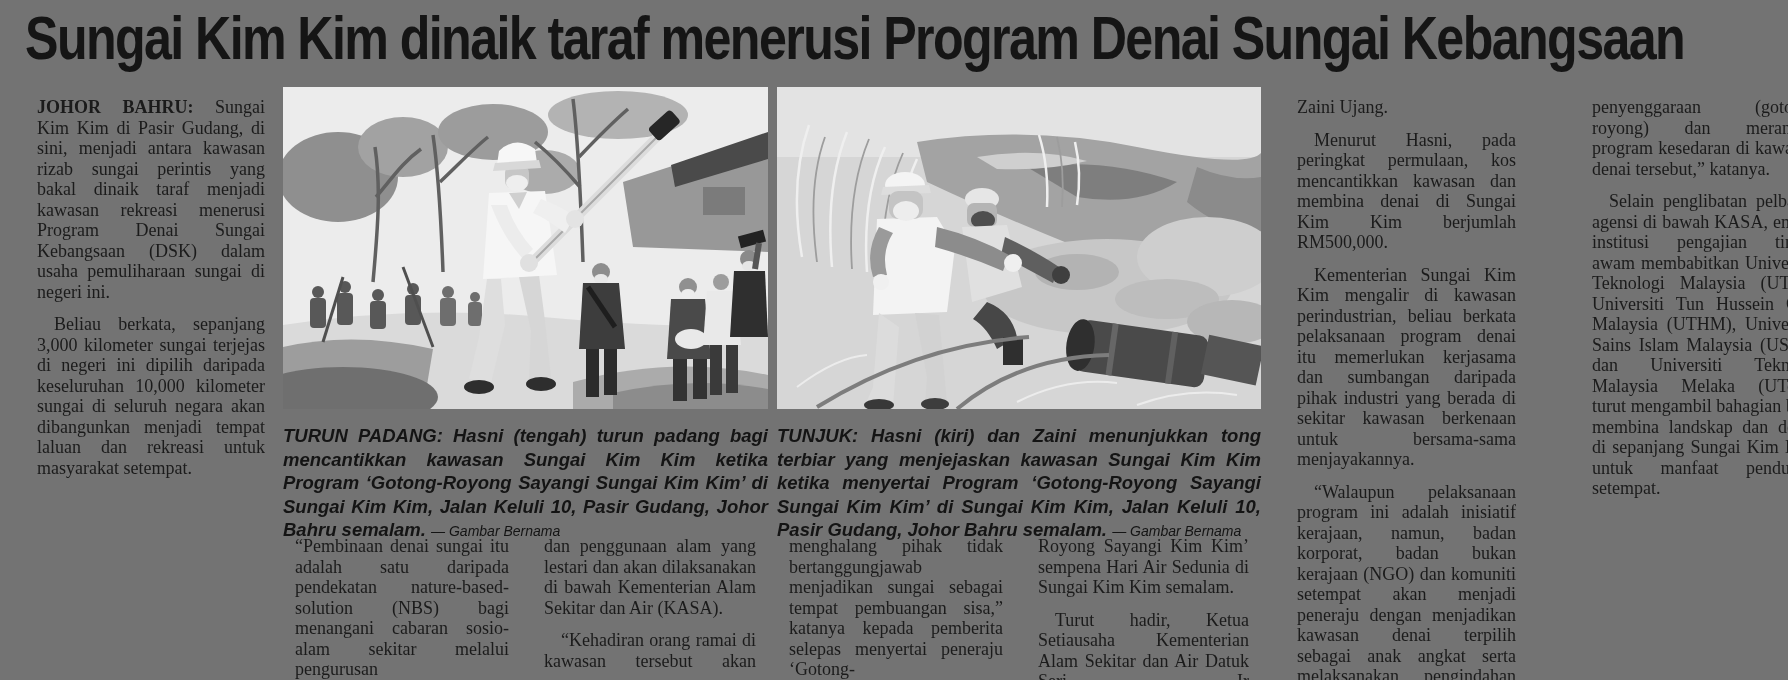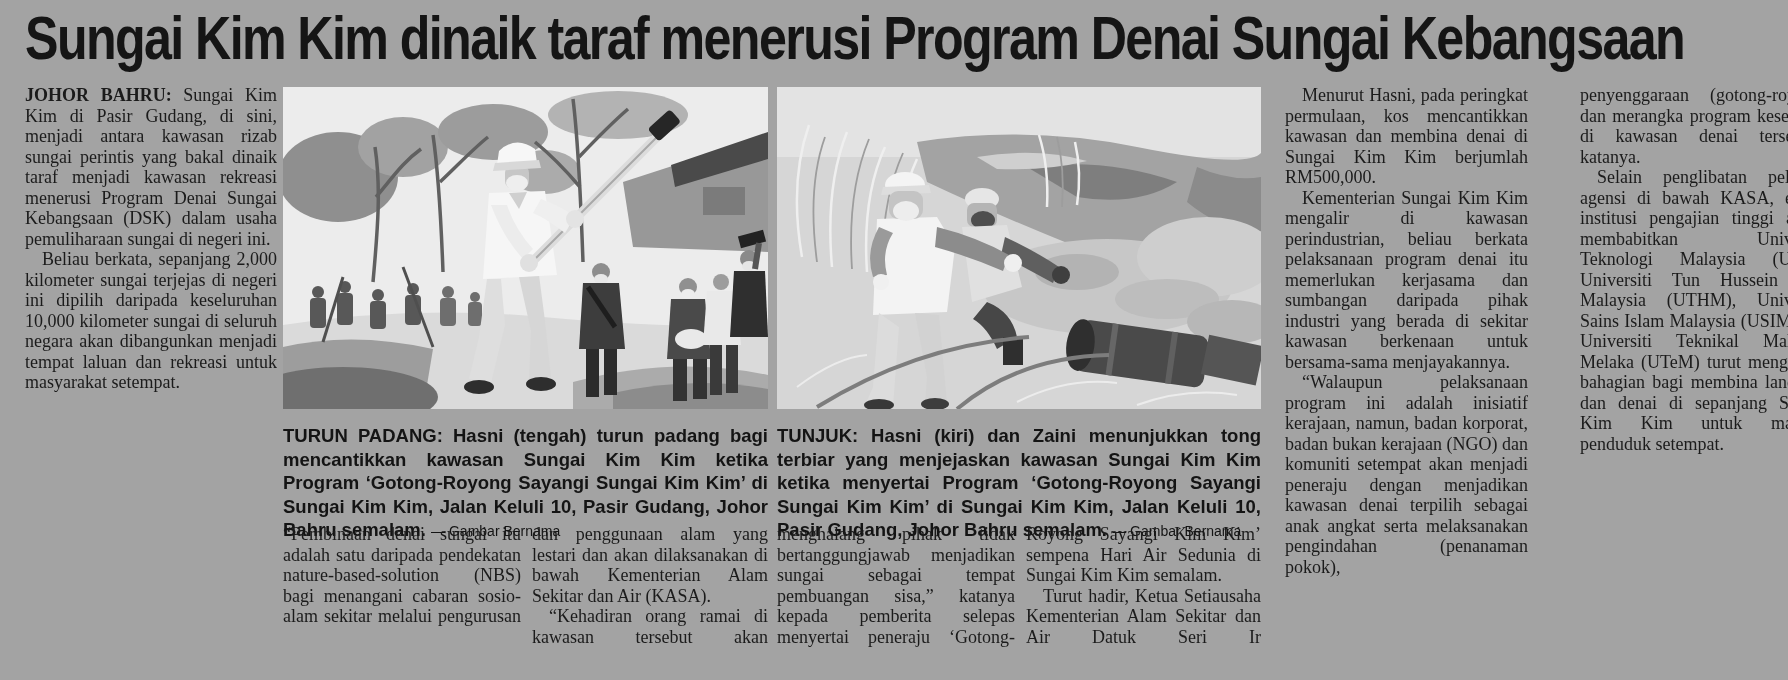--- a/index.html
+++ b/index.html
@@ -1,19 +1,19 @@
 <!DOCTYPE html>
 <html lang="ms"><head>
 <meta charset="utf-8">
 <style>
   html,body{margin:0;padding:0;background:#ffffff;}
   .page{
     position:relative;
     width:1788px;height:680px;
-    background:#a3a3a3;
+    background:#737373;
     overflow:hidden;
     color:#161616;
   }
   
   .headline{
     position:absolute;left:25px;top:2px;margin:0;
     font-family:"Liberation Sans",sans-serif;
     font-weight:bold;
     font-size:62px;
     letter-spacing:-2px;
@@ -24,21 +24,21 @@
   }
   
   .col{
     position:absolute;
     font-family:"Liberation Serif",serif;
     font-size:18px;
     line-height:20.5px;
     text-align:justify;
     color:#1b1b1b;
   }
-  .col p{margin:0;}
+  .col p{margin:12px;}
   .ind{text-indent:17px;}
   .jlast{text-align-last:justify;}
   .lead{font-weight:bold;}
   .col1{left:25px;  top:85px;  width:252px;}
   .col2{left:283px; top:524px; width:238px;}
   .col3{left:532px; top:524px; width:236px;}
   .col4{left:777px; top:524px; width:238px;}
   .col5{left:1026px;top:524px; width:235px;}
   .col6{left:1285px;top:85px;  width:243px;}
   .col7{left:1580px;top:85px;  width:249px;}
@@ -49,40 +49,41 @@
   figure svg{display:block;}
   
   .caption{
     position:absolute;
     font-family:"Liberation Sans",sans-serif;
     font-weight:bold;
     font-size:18.5px;
     line-height:23.5px;
     text-align:justify;
     color:#141414;
+    font-style:italic;
   }
   .cap1{left:283px;top:424px;width:485px;}
   .cap2{left:777px;top:424px;width:484px;}
   .credit{
     font-weight:normal;
     font-size:14px;
     letter-spacing:0;
     white-space:nowrap;
   }
 </style>
 </head>
 <body>
 
 <div class="page">
 
   <h1 class="headline">Sungai Kim Kim dinaik taraf menerusi Program Denai Sungai Kebangsaan</h1>
 
   <div class="col col1">
     <p><span class="lead">JOHOR BAHRU:</span> <span>Sungai Kim Kim di Pasir Gudang, di sini, menjadi antara kawasan rizab sungai perintis yang bakal dinaik taraf menjadi kawasan rekreasi menerusi Program Denai Sungai Kebangsaan (DSK) dalam usaha pemuliharaan sungai di negeri ini.</span></p>
-    <p class="ind">Beliau berkata, sepanjang 2,000 kilometer sungai terjejas di negeri ini dipilih daripada keseluruhan 10,000 kilometer sungai di seluruh negara akan dibangunkan menjadi tempat laluan dan rekreasi untuk masyarakat setempat.</p>
+    <p class="ind">Beliau berkata, sepanjang 3,000 kilometer sungai terjejas di negeri ini dipilih daripada keseluruhan 10,000 kilometer sungai di seluruh negara akan dibangunkan menjadi tempat laluan dan rekreasi untuk masyarakat setempat.</p>
   </div>
 
   <figure class="photo1">
     <svg viewBox="0 0 485 322" width="485" height="322">
       <rect width="485" height="322" fill="#ececec"></rect>
 
       <g>
         <polygon points="340,95 485,48 485,165 350,160" fill="#989898"></polygon>
         <polygon points="388,78 485,45 485,72 392,100" fill="#4a4a4a"></polygon>
         <rect x="420" y="100" width="42" height="28" fill="#7b7b7b"></rect>
@@ -285,20 +286,21 @@
 
   <div class="col col4">
     <p class="jlast">menghalang pihak tidak bertanggungjawab menjadikan sungai sebagai tempat pembuangan sisa,” katanya kepada pemberita selepas menyertai peneraju ‘Gotong-</p>
   </div>
   <div class="col col5">
     <p>Royong Sayangi Kim Kim’ sempena Hari Air Sedunia di Sungai Kim Kim semalam.</p>
     <p class="ind jlast">Turut hadir, Ketua Setiausaha Kementerian Alam Sekitar dan Air Datuk Seri Ir</p>
   </div>
 
   <div class="col col6">
+    <p>Zaini Ujang.</p>
     <p class="ind">Menurut Hasni, pada peringkat permulaan, kos mencantikkan kawasan dan membina denai di Sungai Kim Kim berjumlah RM500,000.</p>
     <p class="ind">Kementerian Sungai Kim Kim mengalir di kawasan perindustrian, beliau berkata pelaksanaan program denai itu memerlukan kerjasama dan sumbangan daripada pihak industri yang berada di sekitar kawasan berkenaan untuk bersama-sama menjayakannya.</p>
     <p class="ind jlast">“Walaupun pelaksanaan program ini adalah inisiatif kerajaan, namun, badan korporat, badan bukan kerajaan (NGO) dan komuniti setempat akan menjadi peneraju dengan menjadikan kawasan denai terpilih sebagai anak angkat serta melaksanakan pengindahan (penanaman pokok),</p>
   </div>
 
   <div class="col col7">
     <p>penyenggaraan (gotong-royong) dan merangka program kesedaran di kawasan denai tersebut,” katanya.</p>
     <p class="ind">Selain penglibatan pelbagai agensi di bawah KASA, empat institusi pengajian tinggi awam membabitkan Universiti Teknologi Malaysia (UTM), Universiti Tun Hussein Onn Malaysia (UTHM), Universiti Sains Islam Malaysia (USIM) dan Universiti Teknikal Malaysia Melaka (UTeM) turut mengambil bahagian bagi membina landskap dan denai di sepanjang Sungai Kim Kim untuk manfaat penduduk setempat.</p>
   </div>
 

